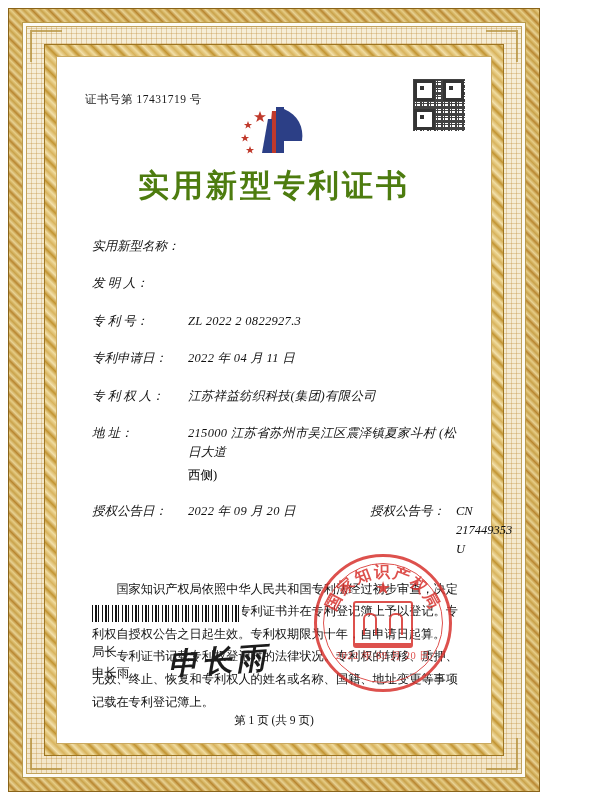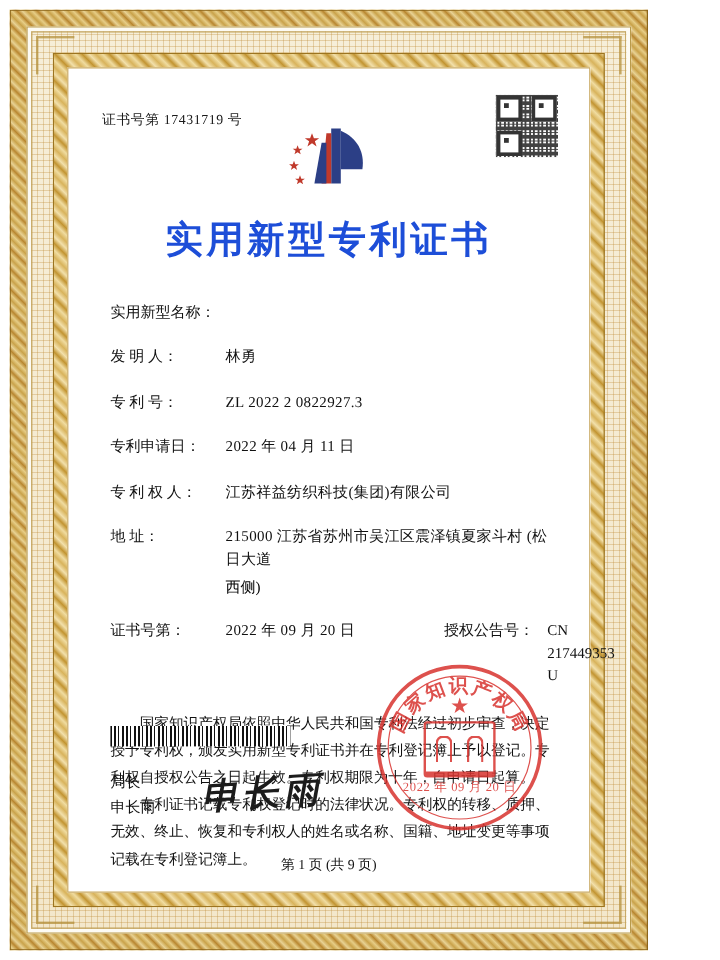--- a/index.html
+++ b/index.html
@@ -129,37 +129,38 @@
     height: 62px;
     position: relative;
   }
   .emblem svg { display: inline-block; }
 
   .title {
     text-align: center;
     font-size: 31px;
     font-weight: bold;
     letter-spacing: 3px;
-    color: #1d4ed8;
-    margin-top: 16px;
+    color: #4d7c0f;
+    margin-top: 2px;
     font-family: "Liberation Serif", "DejaVu Serif", serif;
   }
 
   .fields {
     margin-top: 30px;
     padding-left: 10px;
     padding-right: 6px;
   }
   .field-row {
     display: flex;
     align-items: flex-start;
     font-size: 12.5px;
     color: #111;
     margin-bottom: 18px;
     line-height: 1.55;
+    font-style: italic;
   }
   .field-label {
     flex: 0 0 auto;
     width: 96px;
     white-space: nowrap;
     letter-spacing: 0px;
   }
   .field-value {
     flex: 1 1 auto;
     letter-spacing: .3px;
@@ -364,21 +365,20 @@
     <div class="title">实用新型专利证书</div>
 
     <div class="fields">
 
       <div class="field-row">
         <div class="field-label">实用新型名称：</div>
       </div>
 
       <div class="field-row">
         <div class="field-label">发  明  人：</div>
-        <div class="field-value">林勇</div>
       </div>
 
       <div class="field-row">
         <div class="field-label">专  利  号：</div>
         <div class="field-value">ZL 2022 2 0822927.3</div>
       </div>
 
       <div class="field-row">
         <div class="field-label">专利申请日：</div>
         <div class="field-value">2022 年 04 月 11 日</div>
@@ -389,21 +389,21 @@
         <div class="field-value">江苏祥益纺织科技(集团)有限公司</div>
       </div>
 
       <div class="field-row">
         <div class="field-label">地      址：</div>
         <div class="field-value">215000  江苏省苏州市吴江区震泽镇夏家斗村 (松日大道</div>
       </div>
       <div class="addr-second">西侧)</div>
 
       <div class="field-row split">
-        <div class="field-label">证书号第：</div>
+        <div class="field-label">授权公告日：</div>
         <div class="field-value">2022 年 09 月 20 日</div>
         <div class="field-label2">授权公告号：</div>
         <div class="field-value2">CN 217449353 U</div>
       </div>
 
     </div>
 
     <div class="paragraphs">
       <p>国家知识产权局依照中华人民共和国专利法经过初步审查，决定授予专利权，颁发实用新型专利证书并在专利登记簿上予以登记。专利权自授权公告之日起生效。专利权期限为十年，自申请日起算。</p>
       <p>专利证书记载专利权登记时的法律状况。专利权的转移、质押、无效、终止、恢复和专利权人的姓名或名称、国籍、地址变更等事项记载在专利登记簿上。</p>

